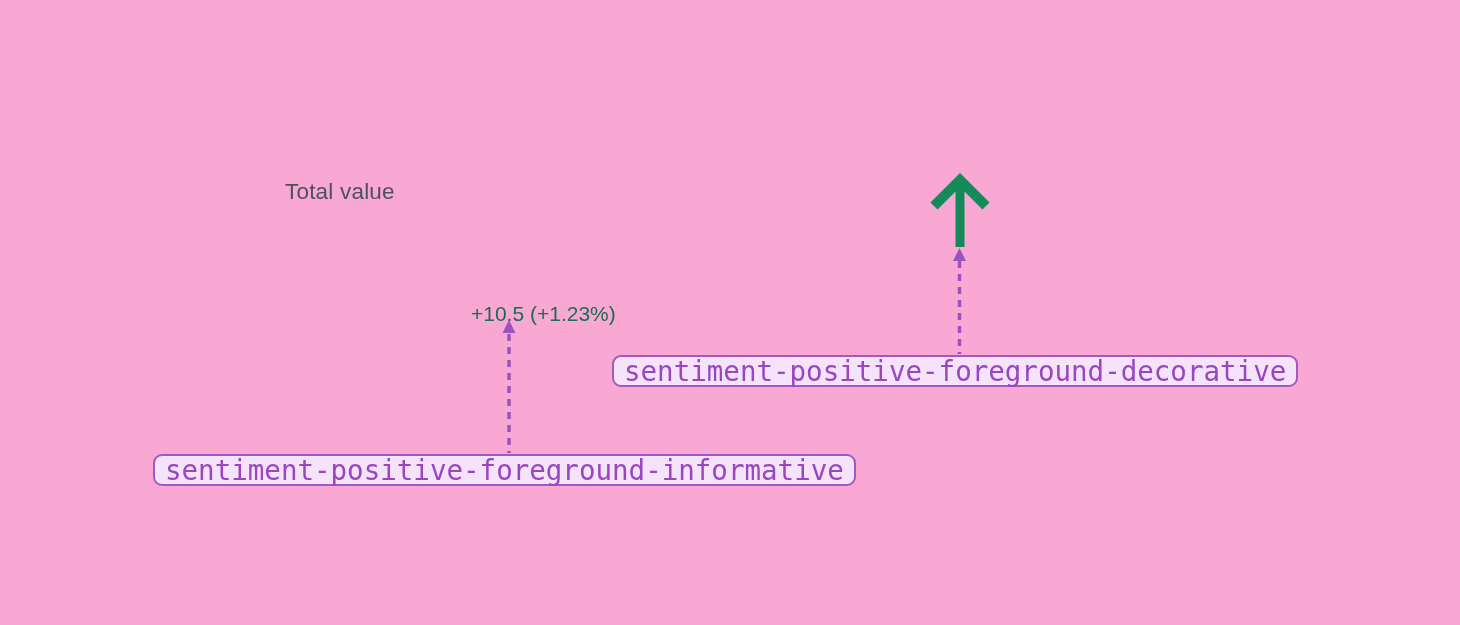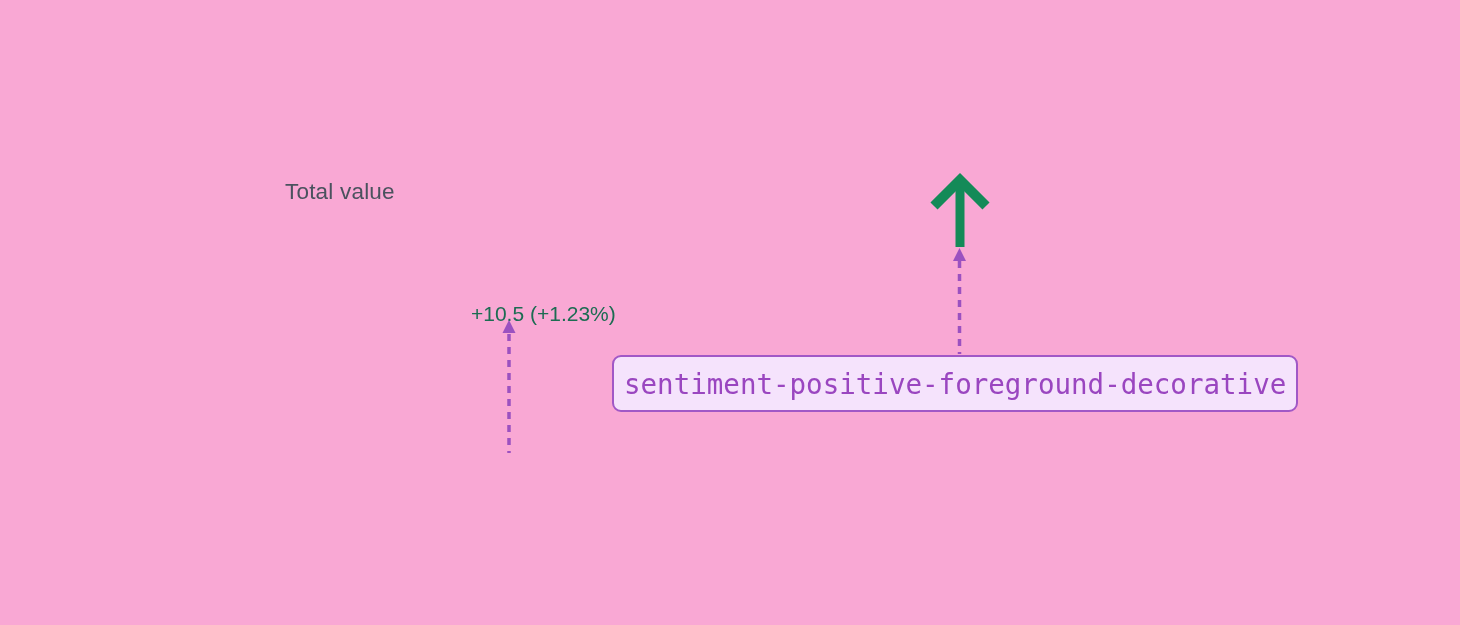--- a/index.html
+++ b/index.html
@@ -34,21 +34,21 @@
   }
   .overlay {
     position: absolute;
     left: 0;
     top: 0;
     pointer-events: none;
   }
   .token-box {
     position: absolute;
     box-sizing: border-box;
-    height: 57px;
+    height: 32px;
     display: flex;
     align-items: center;
     justify-content: center;
     padding: 0 10px;
     background: #f5e3fc;
     border: 2px solid #a158c6;
     border-radius: 9px;
     white-space: nowrap;
   }
   .token-box code {
@@ -85,18 +85,21 @@
       <line x1="509" y1="334" x2="509" y2="453" stroke="#9b51c0" stroke-width="3.5" stroke-dasharray="7 6"></line>
       <path d="M509 320 L502.5 333 L515.5 333 Z" fill="#9b51c0"></path>
     </g>
 
     <g>
       <line x1="959.5" y1="261" x2="959.5" y2="354" stroke="#9b51c0" stroke-width="3.5" stroke-dasharray="7 6"></line>
       <path d="M959.5 248 L953 261 L966 261 Z" fill="#9b51c0"></path>
     </g>
   </svg>
 
+  <div class="token-box box-informative">
+    <code>sentiment-positive-foreground-informative</code>
+  </div>
 
   <div class="token-box box-decorative">
     <code>sentiment-positive-foreground-decorative</code>
   </div>
 
 </div>
 
 </body></html>

